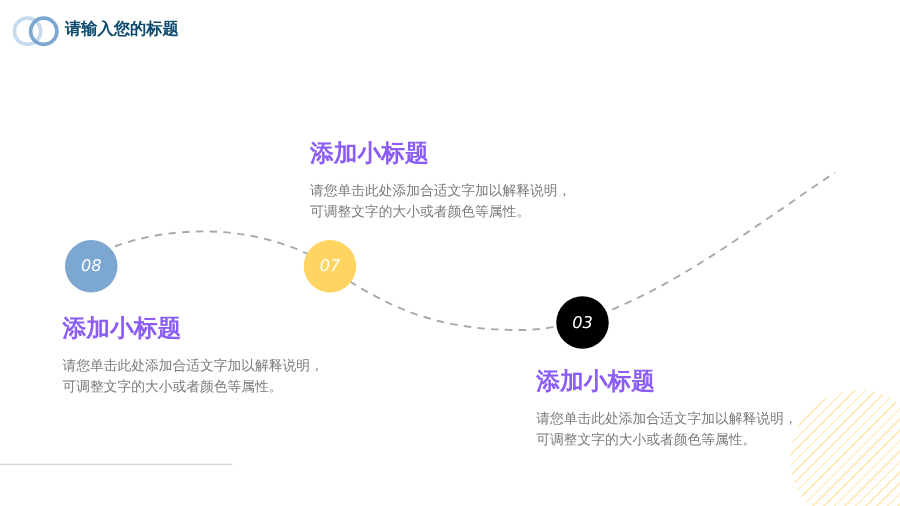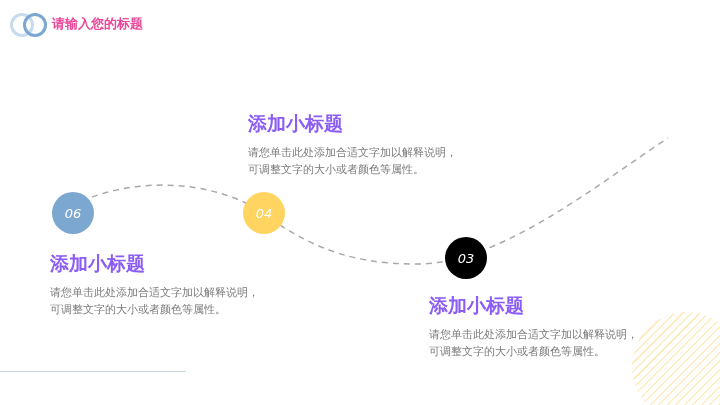--- a/index.html
+++ b/index.html
@@ -1,19 +1,19 @@
 <!DOCTYPE html>
 <html><head>
 <meta charset="utf-8">
 <style>
   html, body { margin:0; padding:0; }
   body { width:720px; height:405px; position:relative; overflow:hidden; background:#ffffff; font-family:"DejaVu Sans", "Liberation Sans", sans-serif; }
   .abs { position:absolute; }
   .logo { left:10px; top:12px; width:40px; height:26px; }
-  .header-title { left:52px; top:14px; font-size:13px; font-weight:bold; color:#ec4899; line-height:20px; white-space:nowrap; }
+  .header-title { left:52px; top:14px; font-size:13px; font-weight:bold; color:#0c4a6e; line-height:20px; white-space:nowrap; }
   .step-circle { width:42px; height:42px; border-radius:50%; color:#fff; font-style:italic; font-size:13px; display:flex; align-items:center; justify-content:center; font-family:"DejaVu Sans", sans-serif; }
   .sub-title { font-size:19px; font-weight:bold; color:#8b5cf6; white-space:nowrap; line-height:26px; }
   .desc { font-size:11px; color:#7a7a7a; line-height:17px; white-space:nowrap; }
   .bottom-line { left:0; top:371px; width:186px; height:1px; background:#c9d7dc; }
   .deco { left:632px; top:312px; width:110px; height:110px; border-radius:50%; overflow:hidden;
     background: repeating-linear-gradient(135deg, rgba(255,214,120,0.45) 0 1.5px, transparent 1.5px 6px); }
 </style>
 </head>
 <body>
 
@@ -21,24 +21,24 @@
   <circle cx="12" cy="13" r="10.5" fill="none" stroke="#c6dbee" stroke-width="3"></circle>
   <circle cx="25" cy="13" r="10.5" fill="none" stroke="#7BA7D0" stroke-width="3"></circle>
 </svg>
 <div class="abs header-title">请输入您的标题</div>
 
 <svg class="abs" style="left:0;top:0" width="720" height="405" viewBox="0 0 720 405">
   <path d="M92,197 C140,180 200,180 250,205 C300,240 340,265 420,264 C500,262 590,190 668,138" fill="none" stroke="#a9a9a9" stroke-width="1.5" stroke-dasharray="6 5"></path>
 </svg>
 
 <div class="abs step-circle" style="left:52px;top:192px;background:#7BA7D0;">
-  <span>06</span>
+  <span>08</span>
 </div>
 <div class="abs step-circle" style="left:243px;top:192px;background:#FFD460;">
-  <span>04</span>
+  <span>07</span>
 </div>
 <div class="abs step-circle" style="left:445px;top:237px;background:#000000;">
   <span>03</span>
 </div>
 
 <div class="abs" style="left:248px;top:110px;">
   <div class="sub-title">添加小标题</div>
   <div class="desc" style="margin-top:8px;">请您单击此处添加合适文字加以解释说明，</div>
   <div class="desc">可调整文字的大小或者颜色等属性。</div>
 </div>

